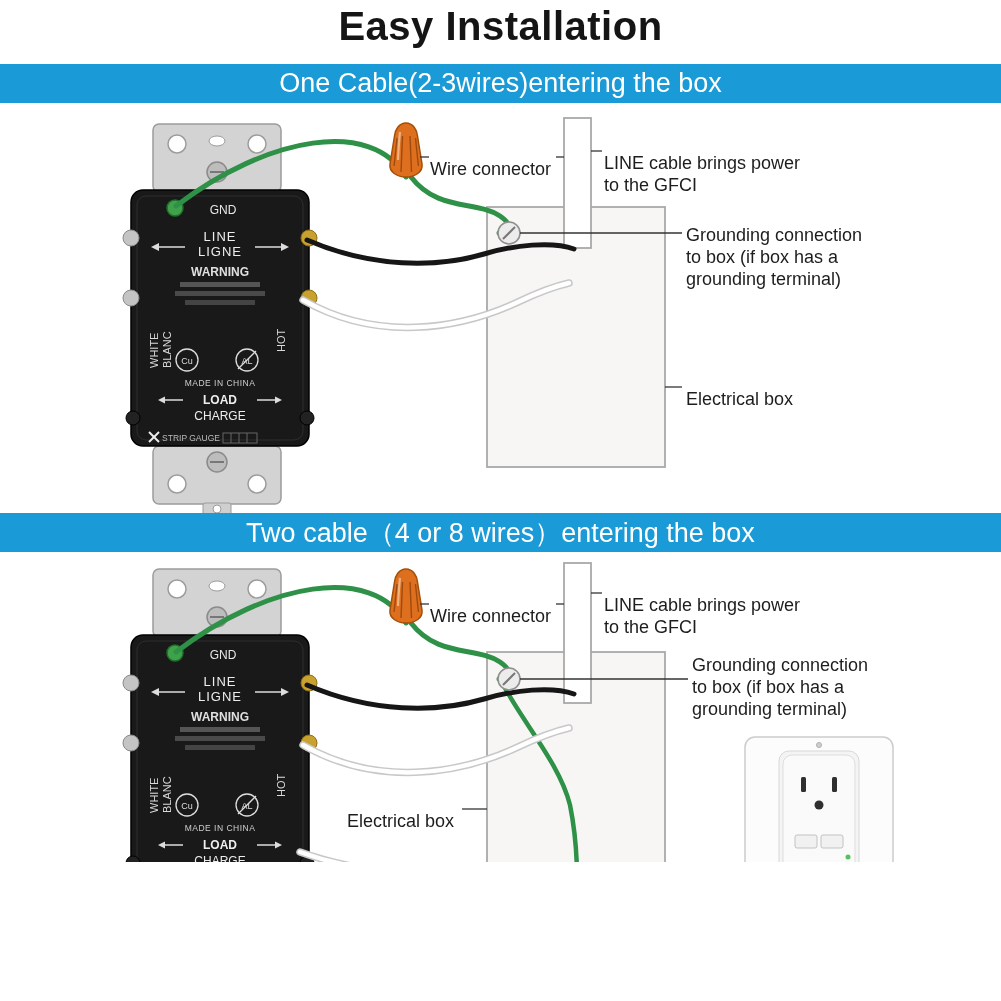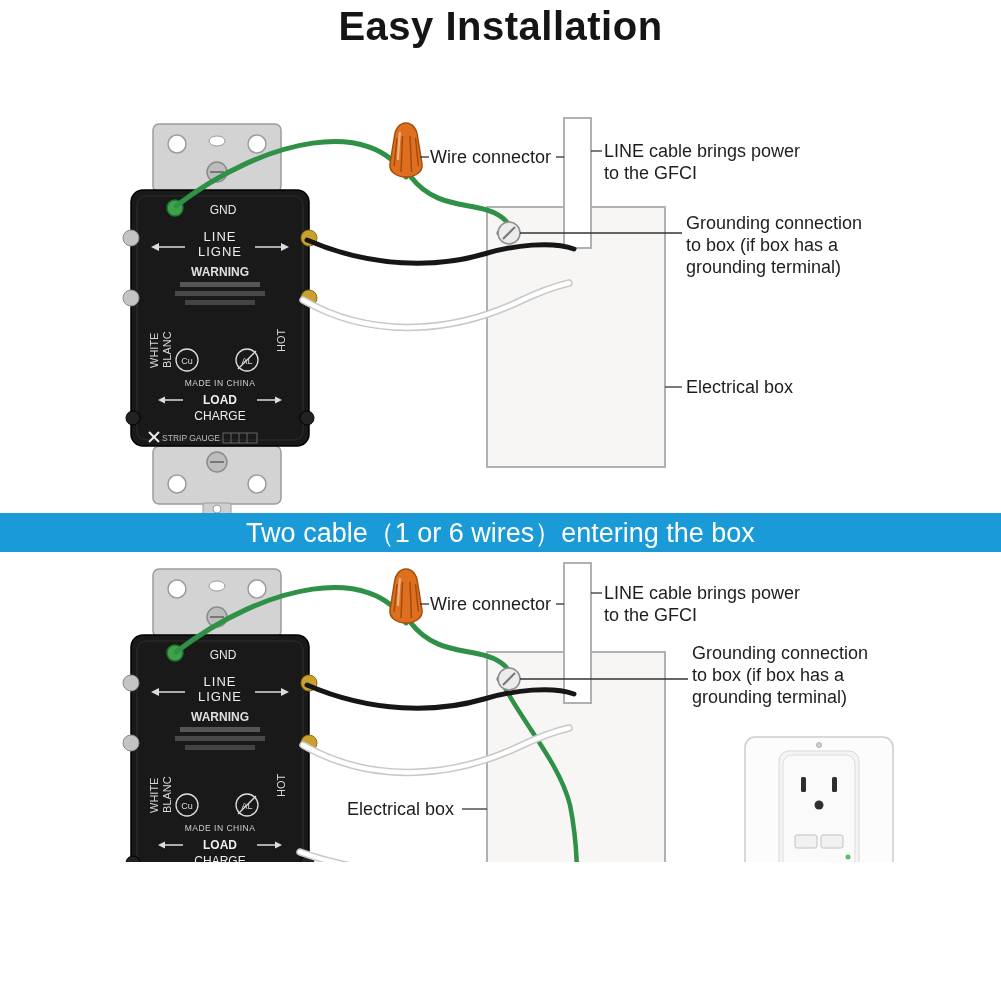--- a/index.html
+++ b/index.html
@@ -14,31 +14,32 @@
   .banner {
     position:absolute; left:0; width:100%; height:39px; background:#1a9ad6;
     color:#ffffff; display:flex; align-items:center; justify-content:center;
     font-size:27px; font-weight:500; z-index:5;
   }
   #banner1 { top:64px; }
   #banner2 { top:513px; }
   svg.diagram { position:absolute; left:0; top:0; z-index:1; }
   .lbl {
     position:absolute; z-index:6; font-size:18px; color:#1d1d1d;
-    line-height:22px; white-space:nowrap;
+    line-height:22px; white-space:nowrap;margin-top:12px;
   }
   .lbl.bold { font-weight:400; }
 </style>
 </head>
 <body>
 
 <div id="stage">
 
   <div class="title">Easy Installation</div>
-  <div class="banner" id="banner2">Two cable（1 or 6 wires）entering the box</div>
+  <div class="banner" id="banner1">One Cable(2-3wires)entering the box</div>
+  <div class="banner" id="banner2">Two cable（4 or 8 wires）entering the box</div>
 
   <svg class="diagram" width="1001" height="1001" viewBox="0 0 1001 1001">
     <defs>
 
       <g id="gfci-device">
         <g>
           <rect x="28" y="4" width="128" height="68" rx="6" fill="#d3d3d3" stroke="#9c9c9c" stroke-width="1.5"></rect>
           <circle cx="52" cy="24" r="9" fill="#ffffff" stroke="#9c9c9c" stroke-width="1.5"></circle>
           <circle cx="132" cy="24" r="9" fill="#ffffff" stroke="#9c9c9c" stroke-width="1.5"></circle>
           <ellipse cx="92" cy="21" rx="8" ry="5" fill="#ffffff" stroke="#9c9c9c"></ellipse>

